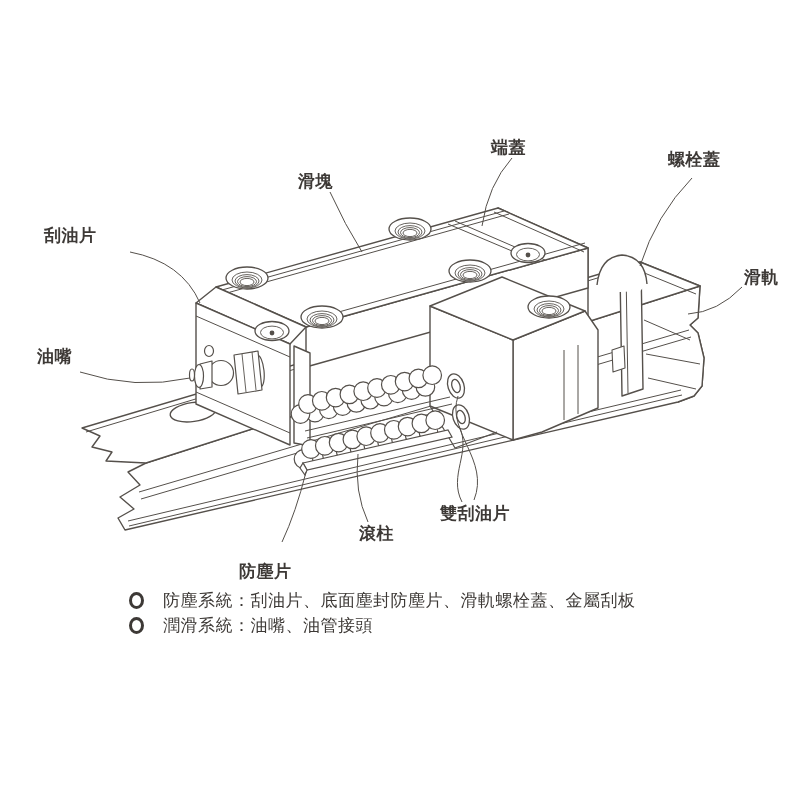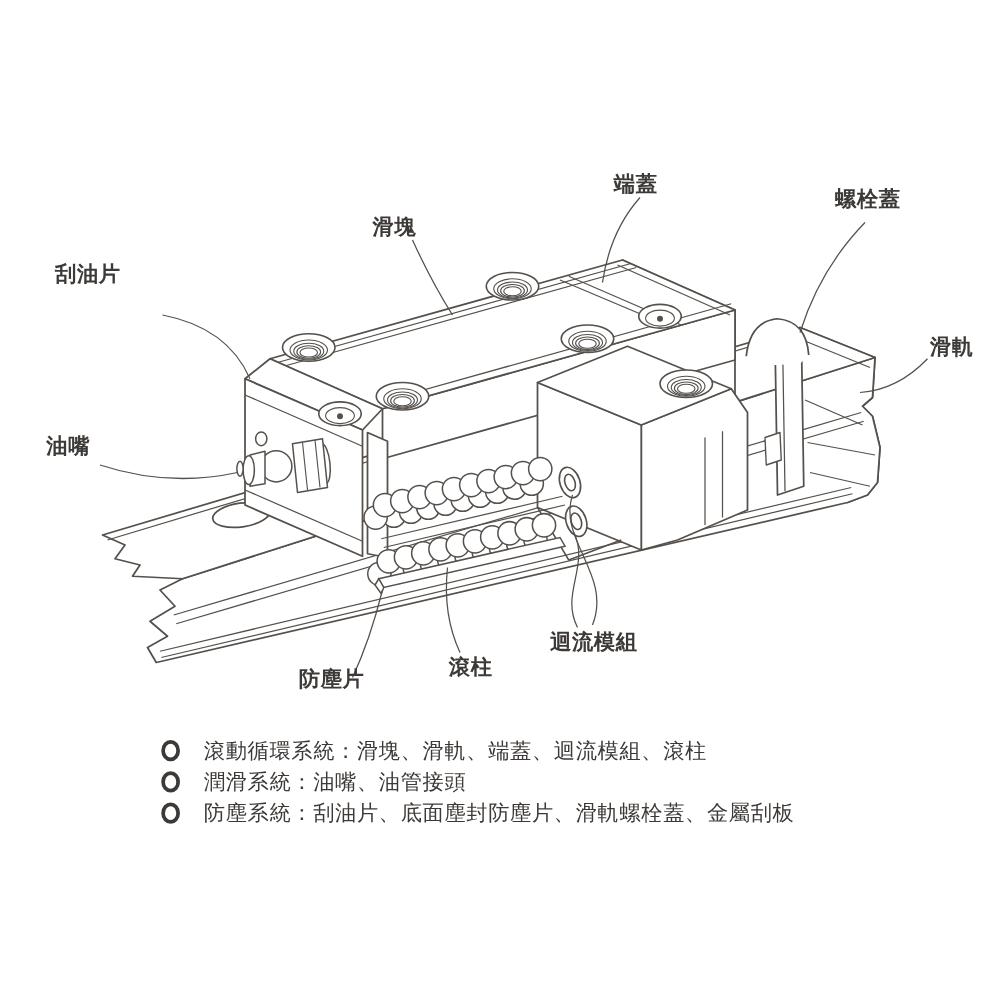--- a/index.html
+++ b/index.html
@@ -195,34 +195,30 @@
       <path d="M368,522 Q354,492 358,454"></path>
       <path d="M462,502 C448,475 472,452 459,426"></path>
       <path d="M474,500 C490,460 446,432 458,396"></path>
     </g>
   </svg>
 
   <div class="lbl" style="left:298px;top:170px">滑塊</div>
   <div class="lbl" style="left:491px;top:136px">端蓋</div>
   <div class="lbl" style="left:668px;top:148px">螺栓蓋</div>
   <div class="lbl" style="left:744px;top:266px">滑軌</div>
-  <div class="lbl" style="left:44px;top:208px">刮油片</div>
+  <div class="lbl" style="left:44px;top:224px">刮油片</div>
   <div class="lbl" style="left:37px;top:345px">油嘴</div>
-  <div class="lbl" style="left:440px;top:502px">迴流模組</div>
+  <div class="lbl" style="left:440px;top:502px">雙刮油片</div>
   <div class="lbl" style="left:359px;top:522px">滾柱</div>
-  <div class="lbl" style="left:239px;top:532px">防塵片</div>
+  <div class="lbl" style="left:239px;top:560px">防塵片</div>
 
   <div class="legend">
     <div class="legend-row">
       <span class="bullet"></span>
-      <span class="legend-text">滾動循環系統：滑塊、滑軌、端蓋、迴流模組、滾柱</span>
+      <span class="legend-text">防塵系統：刮油片、底面塵封防塵片、滑軌螺栓蓋、金屬刮板</span>
     </div>
     <div class="legend-row">
       <span class="bullet"></span>
       <span class="legend-text">潤滑系統：油嘴、油管接頭</span>
     </div>
-    <div class="legend-row">
-      <span class="bullet"></span>
-      <span class="legend-text">防塵系統：刮油片、底面塵封防塵片、滑軌螺栓蓋、金屬刮板</span>
-    </div>
   </div>
 
 </div>
 
 </body></html>

